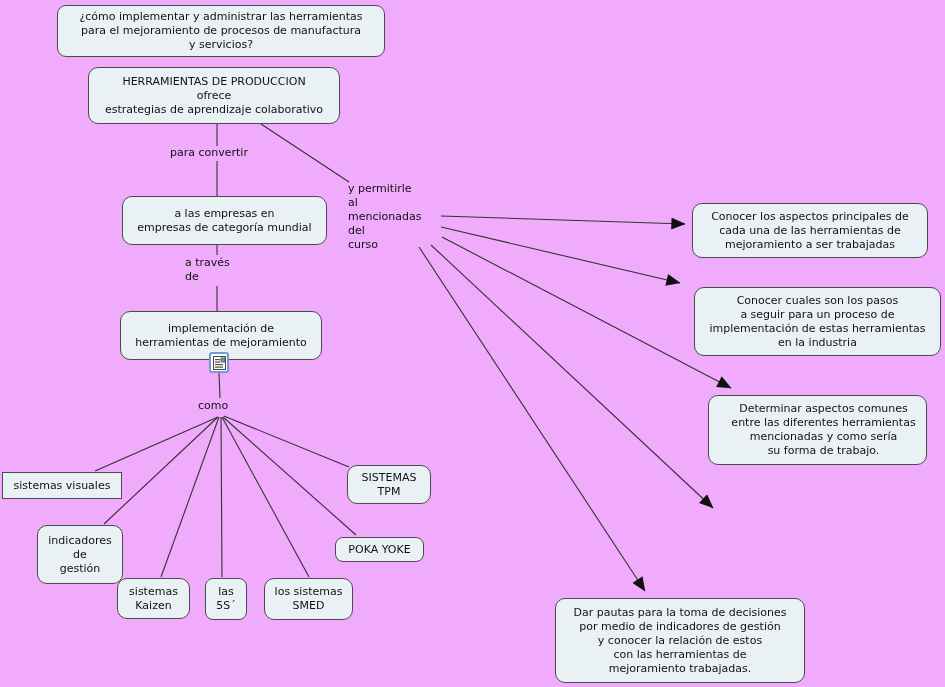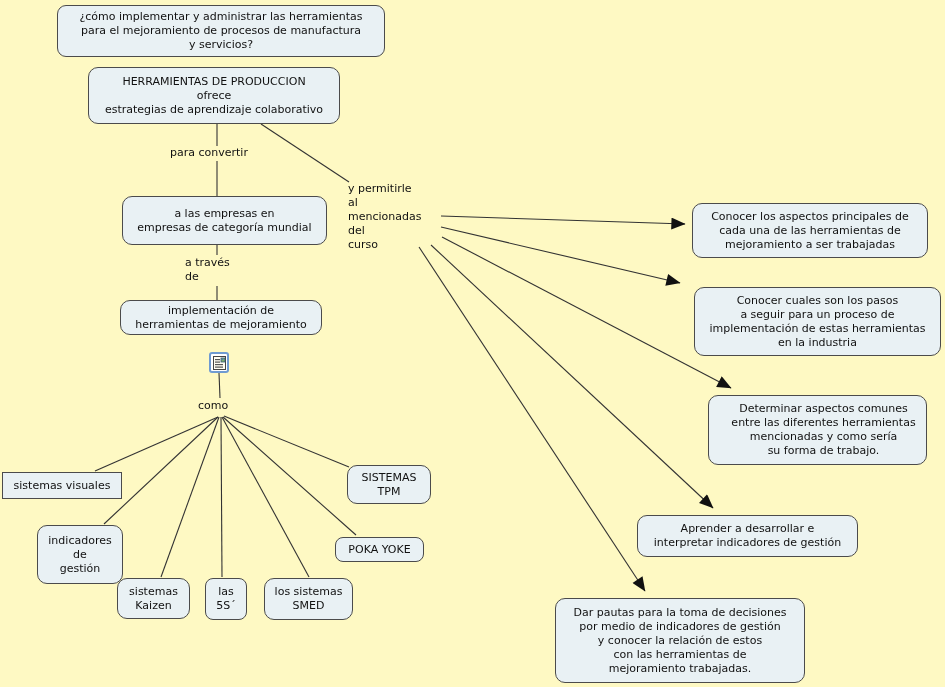--- a/index.html
+++ b/index.html
@@ -1,19 +1,19 @@
 <!DOCTYPE html>
 <html><head>
 <meta charset="utf-8">
 <style>
   html,body{margin:0;padding:0;background:#ffffff;}
   #canvas{
     position:relative;
     width:945px;height:687px;
-    background:#fef9c3;
+    background:#f0abfc;
     font-family:"DejaVu Sans","Liberation Sans",sans-serif;
     overflow:hidden;
   }
   #wires{position:absolute;left:0;top:0;width:945px;height:687px;z-index:1;}
   .node{
     position:absolute;
     box-sizing:border-box;
     background:#e9f1f4;
     border:1px solid #4b4b4b;
     border-radius:10px;
@@ -85,21 +85,21 @@
 para el mejoramiento de procesos de manufactura
 y servicios?</div>
 
   <div class="node" style="left:88px;top:67px;width:252px;height:57px;">HERRAMIENTAS DE PRODUCCION
 ofrece
 estrategias de aprendizaje colaborativo</div>
 
   <div class="node" style="left:122px;top:196px;width:205px;height:49px;">a las empresas en
 empresas de categoría mundial</div>
 
-  <div class="node" style="left:120px;top:300px;width:202px;height:35px;">implementación de
+  <div class="node" style="left:120px;top:311px;width:202px;height:49px;">implementación de
 herramientas de mejoramiento</div>
 
   <div class="resource-icon" style="left:209px;top:352px;">
     <svg width="13" height="14" viewBox="0 0 13 14">
       <rect x="0.5" y="0.5" width="12" height="13" fill="#fffdf2" stroke="#444444" stroke-width="1"></rect>
       <rect x="2" y="3" width="5" height="1.2" fill="#555555"></rect>
       <rect x="2" y="5.5" width="5" height="1.2" fill="#555555"></rect>
       <rect x="2" y="8" width="8" height="1.2" fill="#555555"></rect>
       <rect x="2" y="10.5" width="8" height="1.2" fill="#555555"></rect>
       <rect x="8" y="2" width="4" height="4" fill="#7fae6f" stroke="#335577" stroke-width="0.8"></rect>
@@ -134,22 +134,20 @@
   <div class="node" style="left:694px;top:287px;width:247px;height:69px;">Conocer cuales son los pasos
 a seguir para un proceso de
 implementación de estas herramientas
 en la industria</div>
 
   <div class="node" style="left:708px;top:395px;width:219px;height:70px;padding-left:16px;">Determinar aspectos comunes
 entre las diferentes herramientas
 mencionadas y como sería
 su forma de trabajo.</div>
 
-  <div class="node" style="left:637px;top:515px;width:221px;height:42px;">Aprender a desarrollar e
-interpretar indicadores de gestión</div>
 
   <div class="node" style="left:555px;top:598px;width:250px;height:85px;">Dar pautas para la toma de decisiones
 por medio de indicadores de gestión
 y conocer la relación de estos
 con las herramientas de
 mejoramiento trabajadas.</div>
 
   <div class="phrase" style="left:170px;top:146px;width:95px;">para convertir</div>
 
   <div class="phrase" style="left:185px;top:256px;width:64px;">a través

